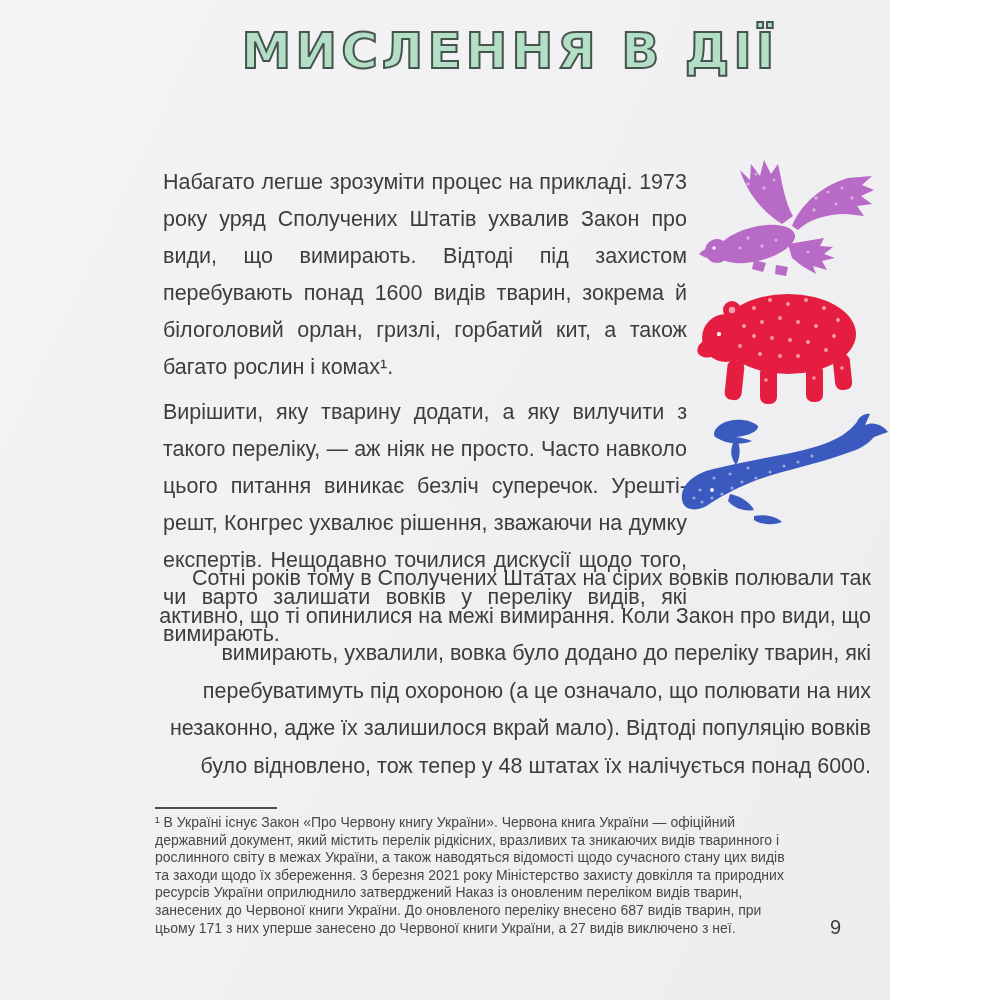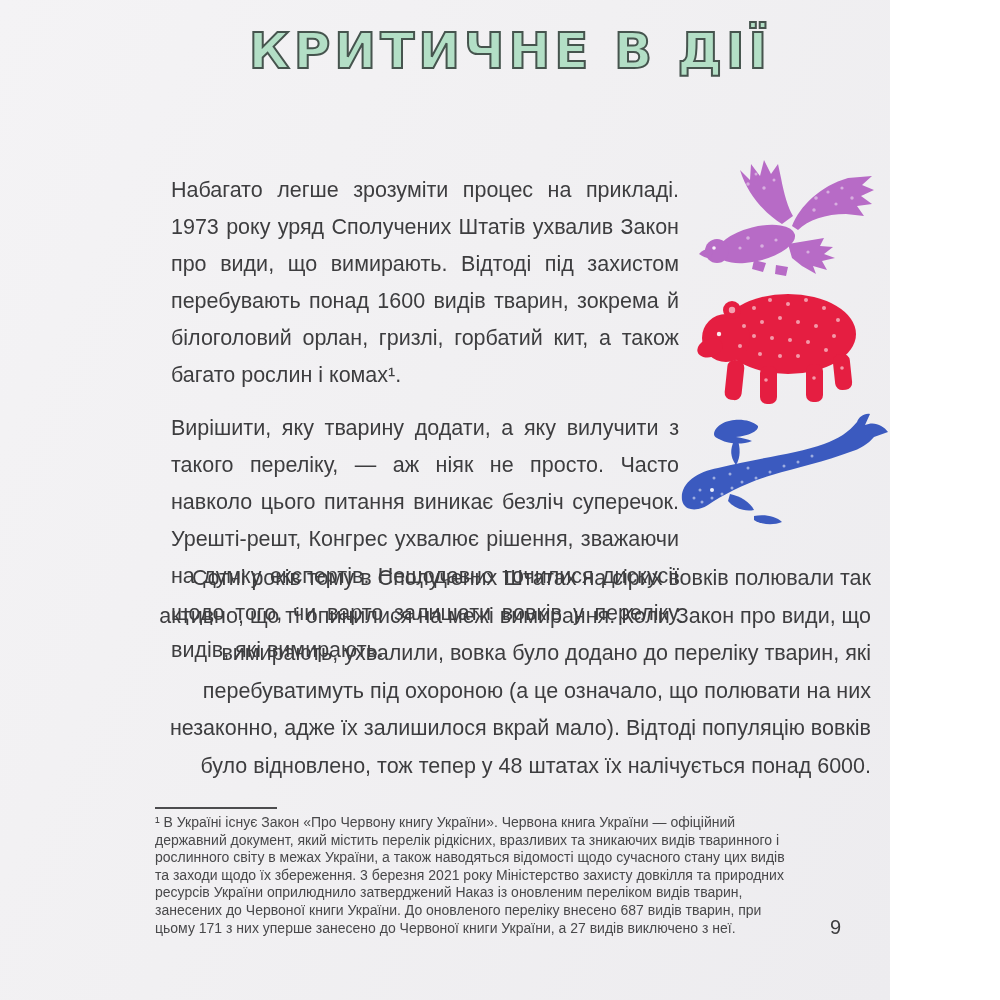--- a/index.html
+++ b/index.html
@@ -21,21 +21,21 @@
     color:var(--title_fill);
     -webkit-text-stroke:2px var(--title_outline);
   }
   .title-line1{font-size:62px;line-height:68px;letter-spacing:6px;}
   .title-line2{font-size:50px;line-height:56px;letter-spacing:4px;margin-top:1px;}
   .col-narrow{
     position:absolute;left:155px;top:156px;width:540px;
     font-size:21.5px;line-height:37px;color:var(--text);
     text-align:justify;
   }
-  .col-narrow p{margin:16px;padding:0;}
+  .col-narrow p{margin:8px;padding:0;}
   .para-wide{
     position:absolute;left:155px;top:560px;width:716px;
     font-size:21.5px;line-height:37.5px;color:var(--text);
     text-align:right;
   }
   .footnote-rule{
     position:absolute;left:155px;top:807px;width:122px;height:0;
     border-top:2px solid #4c4c4e;
   }
   .footnote{
@@ -52,21 +52,21 @@
   .illus-bear{left:696px;top:282px;width:180px;height:130px;color:var(--bear);}
   .illus-whale{left:678px;top:410px;width:215px;height:130px;color:var(--whale);}
   svg{display:block;}
 </style>
 </head>
 <body>
 
 <div class="scan">
 
   <div class="page-title">
-    <div class="title-line2">КРИТИЧНЕ В ДІЇ</div>
+    <div class="title-line2">МИСЛЕННЯ В ДІЇ</div>
   </div>
 
   <div class="col-narrow">
     <p>Набагато легше зрозуміти процес на прикладі. 1973 року уряд Сполучених Штатів ухвалив Закон про види, що вимирають. Відтоді під захистом перебувають понад 1600 видів тварин, зокрема й білоголовий орлан, гризлі, горбатий кит, а також багато рослин і комах¹.</p>
     <p>Вирішити, яку тварину додати, а яку вилучити з такого переліку, — аж ніяк не просто. Часто навколо цього питання виникає безліч суперечок. Урешті-решт, Конгрес ухвалює рішення, зважаючи на думку експертів. Нещодавно точилися дискусії щодо того, чи варто залишати вовків у переліку видів, які вимирають.</p>
   </div>
 
   <div class="para-wide">Сотні років тому в Сполучених Штатах на сірих вовків полювали так активно, що ті опинилися на межі вимирання. Коли Закон про види, що вимирають, ухвалили, вовка було додано до переліку тварин, які перебуватимуть під охороною (а це означало, що полювати на них незаконно, адже їх залишилося вкрай мало). Відтоді популяцію вовків було відновлено, тож тепер у 48 штатах їх налічується понад 6000.</div>
 
   <div class="footnote-rule"></div>

